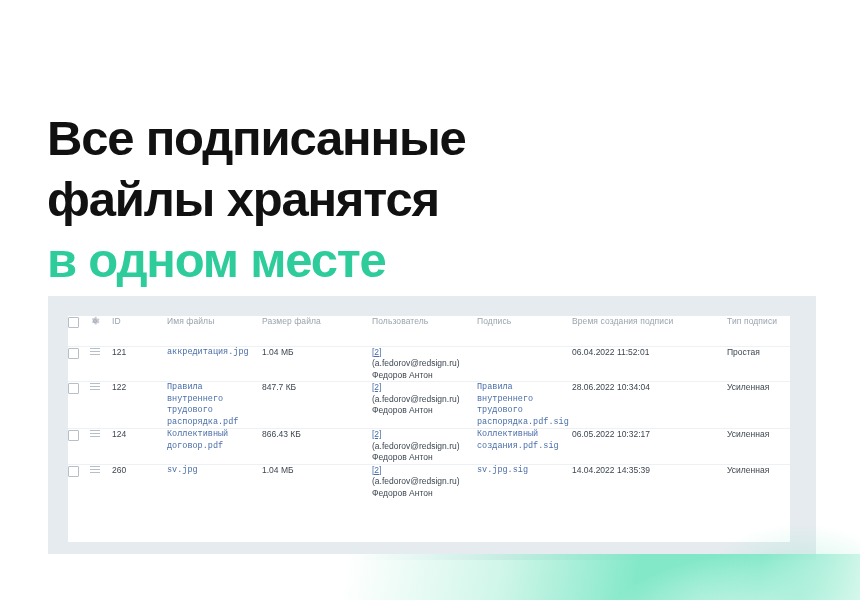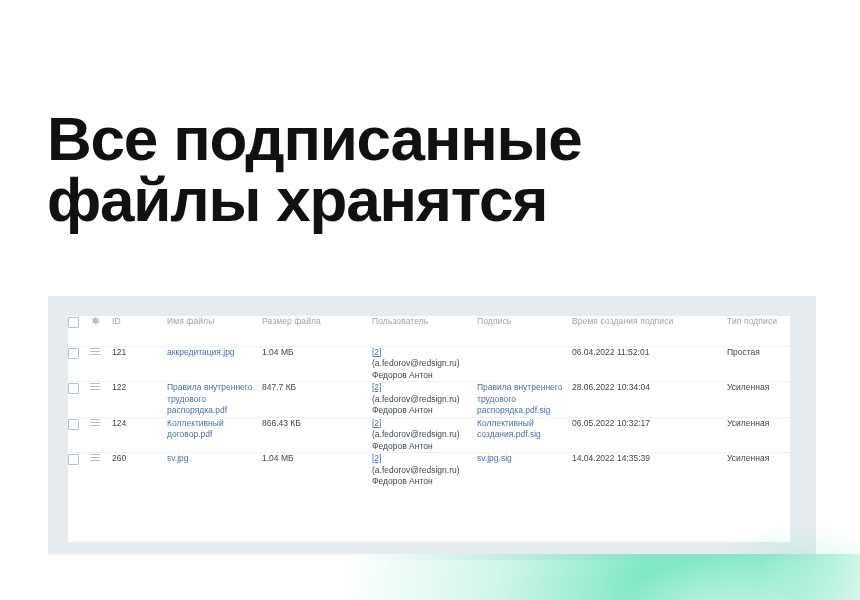--- a/index.html
+++ b/index.html
@@ -43,21 +43,21 @@
     background: radial-gradient(ellipse 150px 110px at 150px 120px, rgba(124,231,197,0.45) 0%, rgba(124,231,197,0.0) 70%);
     pointer-events: none;
   }
 
   
   .headline {
     position: absolute;
     left: 47px;
     top: 47px;
     width: 700px;
-    font-size: 62px;
+    font-size: 49px;
     line-height: 61px;
     font-weight: bold;
     letter-spacing: -1.2px;
     color: #111111;
     white-space: pre-line;
   }
   .headline .accent {
     color: #2ecc9a;
     display: block;
   }
@@ -133,20 +133,21 @@
     padding-bottom: 13px;
     line-height: 11.5px;
     margin-left: 36px;
   }
 
   .link {
     color: #4a6ea9;
     text-decoration: none;
     display: block;
     line-height: 11.5px;
+    font-family: Liberation Mono, monospace;
   }
   .user-line { display: block; line-height: 11.5px; color: #3d4650; }
   .user-link { color: #4a6ea9; display: block; line-height: 11.5px; }
 
   
   .cbx {
     display: inline-block;
     width: 9px;
     height: 9px;
     border: 1px solid #b6bfc8;
@@ -178,20 +179,21 @@
     margin-bottom: 2px;
   }
   .burger i:last-child { margin-bottom: 0; }
 </style>
 </head>
 <body>
 
 <div class="headline">
   <span>Все подписанные</span>
   <span>файлы хранятся</span>
+  <span class="accent">в одном месте</span>
 </div>
 
 <div class="panel">
   <div class="card">
     <table class="files">
       <colgroup>
         <col class="col-cb">
           <col class="col-menu">
           <col class="col-id">
         <col class="col-name">

